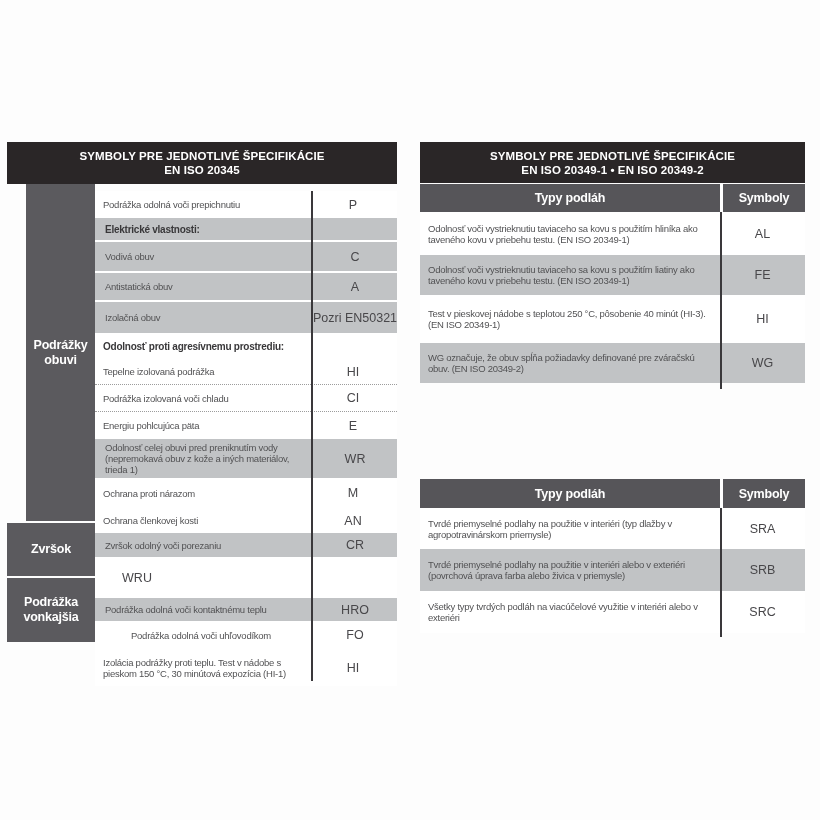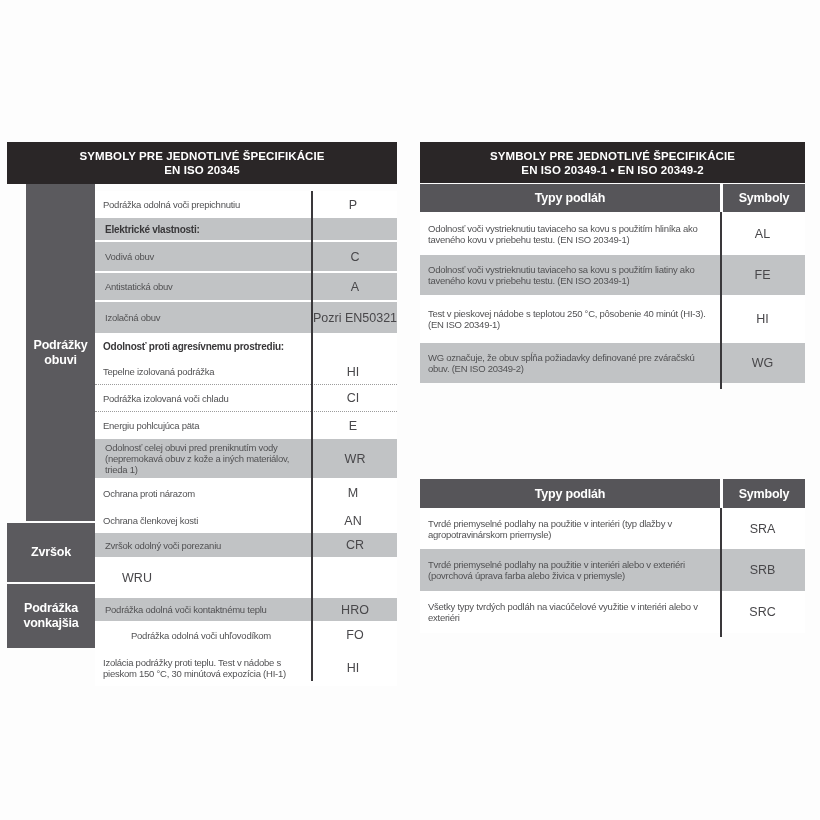--- a/index.html
+++ b/index.html
@@ -63,21 +63,21 @@
 
   <div class="tbl" style="left:7px;top:142px;width:390px;">
     <div class="thead" style="height:42px;">
       <div>SYMBOLY PRE JEDNOTLIVÉ ŠPECIFIKÁCIE</div>
       <div>EN ISO 20345</div>
     </div>
     <div class="body lbody">
       <div class="labels">
         <div class="glabel" style="height:337px;margin-left:19px;">Podrážky obuvi</div>
         <div style="height:2px;"></div>
-        <div class="glabel" style="height:59px;">Zvršok</div>
+        <div class="glabel" style="height:53px;">Zvršok</div>
         <div style="height:2px;"></div>
         <div class="glabel" style="height:64px;">Podrážka vonkajšia</div>
       </div>
       <div class="lrows">
         <div class="vline" style="left:216px;top:0;height:490px;"></div>
 
         <div class="row lrow w" style="min-height:27px;">
           <div class="desc">Podrážka odolná voči prepichnutiu</div>
           <div class="sym">P</div>
         </div>

